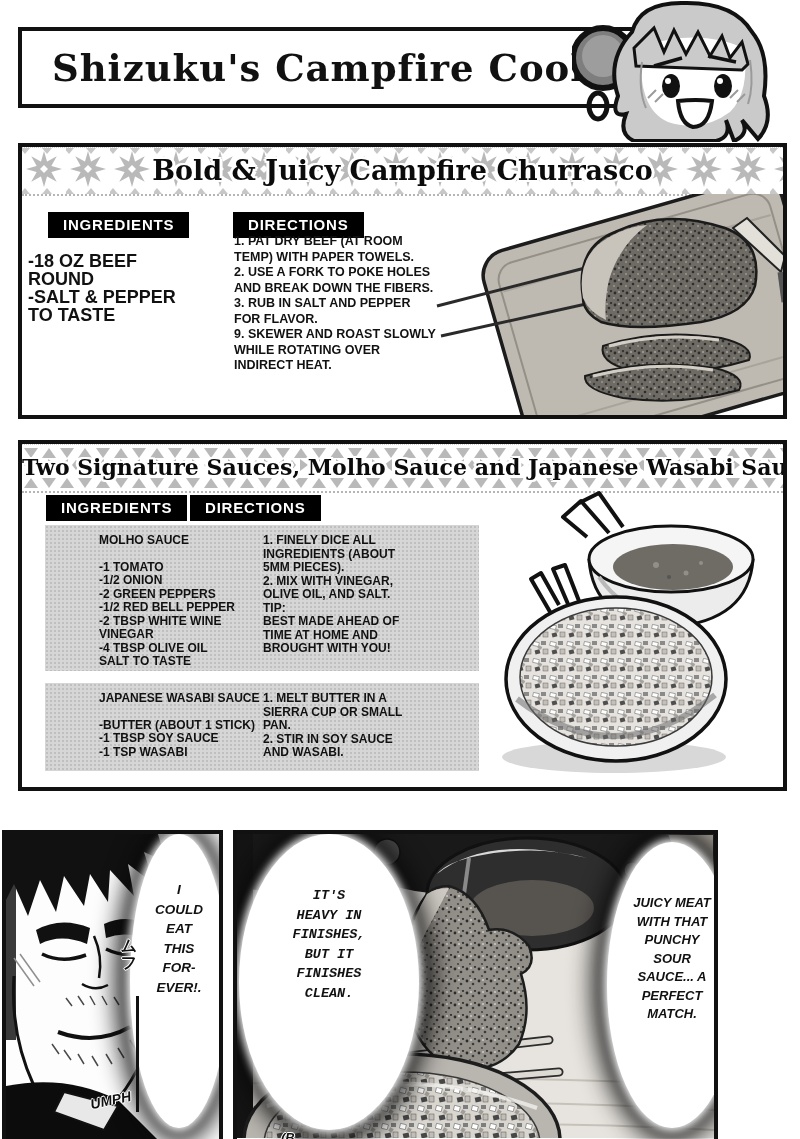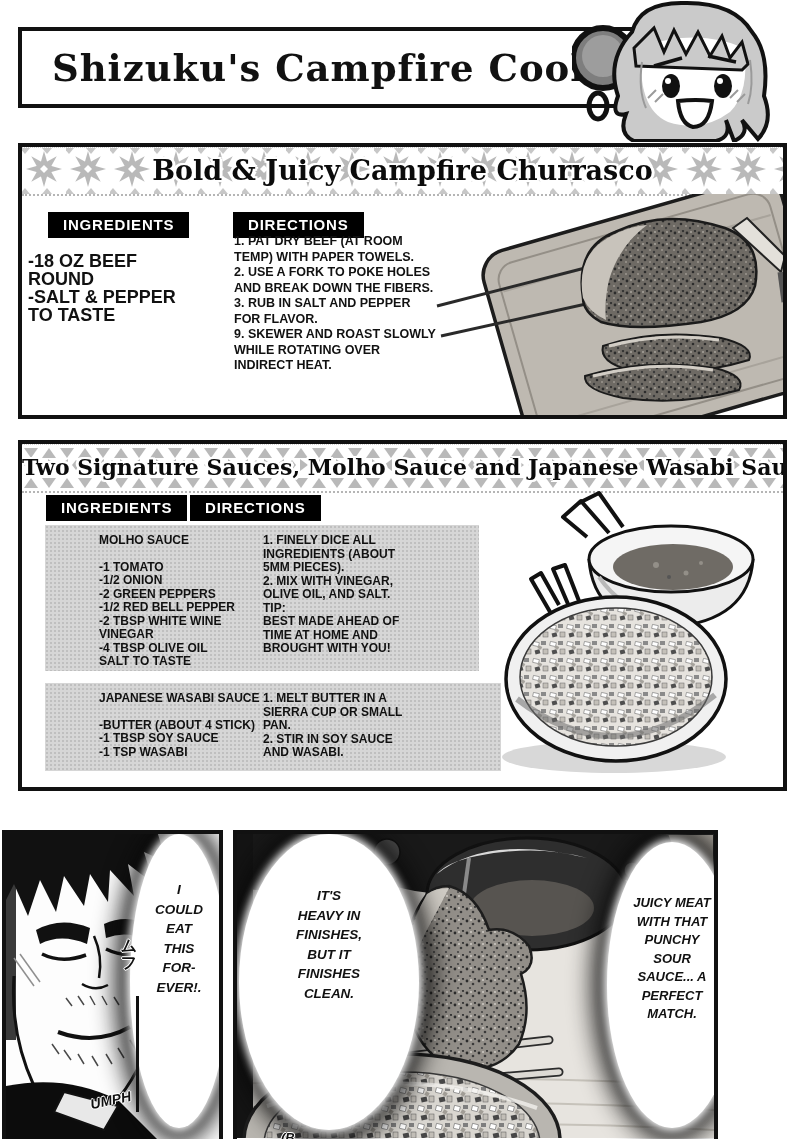--- a/index.html
+++ b/index.html
@@ -39,40 +39,40 @@
                font-weight:700;font-size:12.5px;line-height:15.5px;}
   .ing-item,.dir-item{display:block;}
   #meat-art{position:absolute;right:-2px;top:-2px;width:352px;height:226px;}
   
   #r2-ing-hdr{left:24px;top:2px;}
   #r2-dir-hdr{left:168px;top:2px;}
   .gray-box{position:absolute;left:23px;width:434px;background-color:#d6d6d6;
             background-image:radial-gradient(circle,#bfbfbf 1px,rgba(0,0,0,0) 1.3px);
             background-size:4px 4px;}
   #gray-molho{top:32px;height:146px;}
-  #gray-wasabi{top:190px;height:88px;padding-left:22px;}
+  #gray-wasabi{top:190px;height:88px;}
   .g-left{position:absolute;left:22px;top:9px;width:168px;
           font-weight:700;font-size:12px;line-height:13.5px;margin-left:32px;}
   .g-right{position:absolute;left:218px;top:9px;width:150px;
            font-weight:700;font-size:12px;line-height:13.5px;}
   .sauce-name{margin-bottom:13px;}
   #cups-art{position:absolute;right:2px;top:-6px;width:300px;height:300px;}
   
   .panel{position:absolute;top:830px;height:320px;border:4px solid #111;
          background:#fff;box-sizing:border-box;overflow:hidden;}
   #panel1{left:2px;width:221px;}
   #panel2{left:233px;width:485px;}
   .panel svg.fill{position:absolute;inset:0;}
   .bubble{position:absolute;background:#fff;border-radius:50%;z-index:2;
           box-shadow:0 0 0 2px #fff,0 0 9px 5px #fff,0 0 24px 16px rgba(8,8,8,.92);
           text-align:center;font-weight:700;font-style:italic;box-sizing:border-box;}
   #bubble1{left:126px;top:2px;width:94px;height:290px;padding-top:44px;
            font-size:13.5px;line-height:19.5px;}
   #bubble2{left:4px;top:2px;width:176px;height:292px;padding-top:50px;
-           font-size:13.5px;line-height:19.5px;}
+           font-size:13.5px;line-height:19.5px;font-family:Liberation Mono, monospace;}
   #bubble3{left:372px;top:10px;width:126px;height:282px;padding-top:50px;
            font-size:13px;line-height:18.5px;}
   .sfx{position:absolute;z-index:3;font-weight:700;color:#111;
        text-shadow:1px 0 #fff,-1px 0 #fff,0 1px #fff,0 -1px #fff;}
   #sfx-mufu{left:112px;top:94px;writing-mode:vertical-rl;font-size:16px;}
   #tail-line{position:absolute;left:130px;top:162px;width:3px;height:116px;
              background:#111;z-index:3;}
   #sfx-umph{left:84px;top:258px;transform:rotate(-12deg);font-style:italic;font-size:14px;}
   #sfx-b{left:44px;top:296px;font-style:italic;font-size:13px;}
 </style>
@@ -248,21 +248,21 @@
           <span class="dir-item">1. FINELY DICE ALL INGREDIENTS (ABOUT 5MM PIECES).</span>
           <span class="dir-item">2. MIX WITH VINEGAR, OLIVE OIL, AND SALT.</span>
           <span class="dir-item">TIP:</span>
           <span class="dir-item">BEST MADE AHEAD OF TIME AT HOME AND BROUGHT WITH YOU!</span>
         </div>
       </div>
 
       <div class="gray-box" id="gray-wasabi">
         <div class="g-left" style="width:180px">
           <div class="sauce-name">JAPANESE WASABI SAUCE</div>
-          <span class="ing-item">-BUTTER (ABOUT 4 STICK)</span>
+          <span class="ing-item">-BUTTER (ABOUT 1 STICK)</span>
           <span class="ing-item">-1 TBSP SOY SAUCE</span>
           <span class="ing-item">-1 TSP WASABI</span>
         </div>
         <div class="g-right">
           <span class="dir-item">1. MELT BUTTER IN A SIERRA CUP OR SMALL PAN.</span>
           <span class="dir-item">2. STIR IN SOY SAUCE AND WASABI.</span>
         </div>
       </div>
     </div>
   </div>

